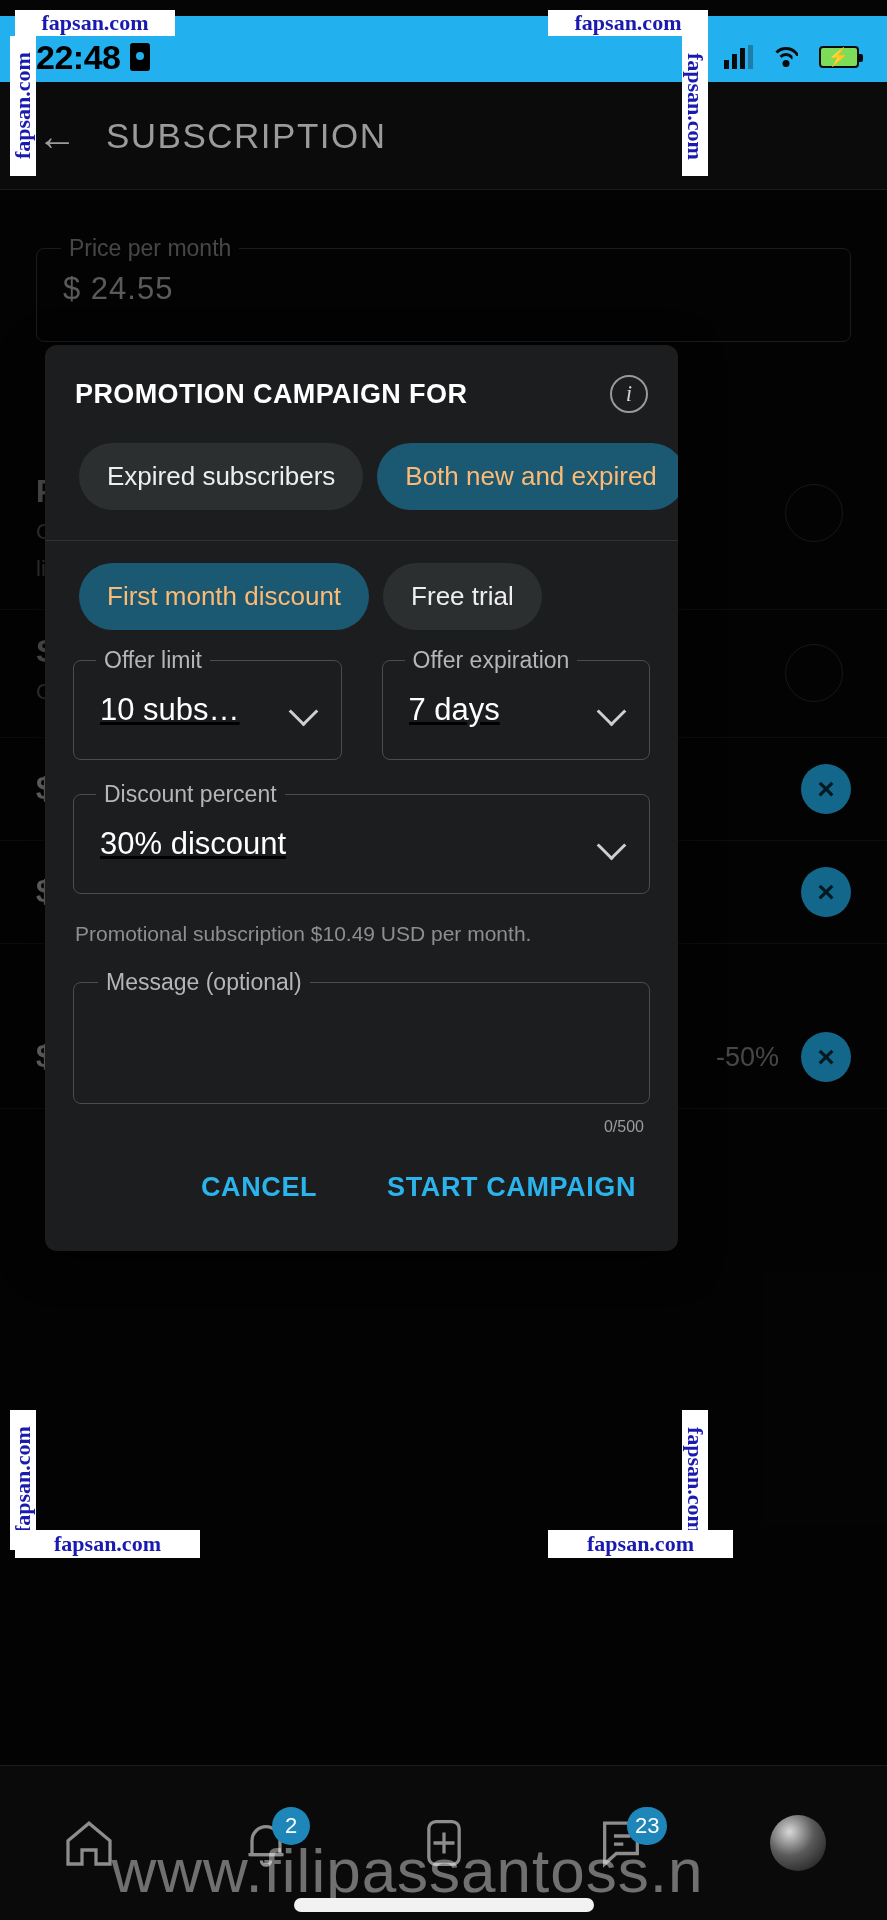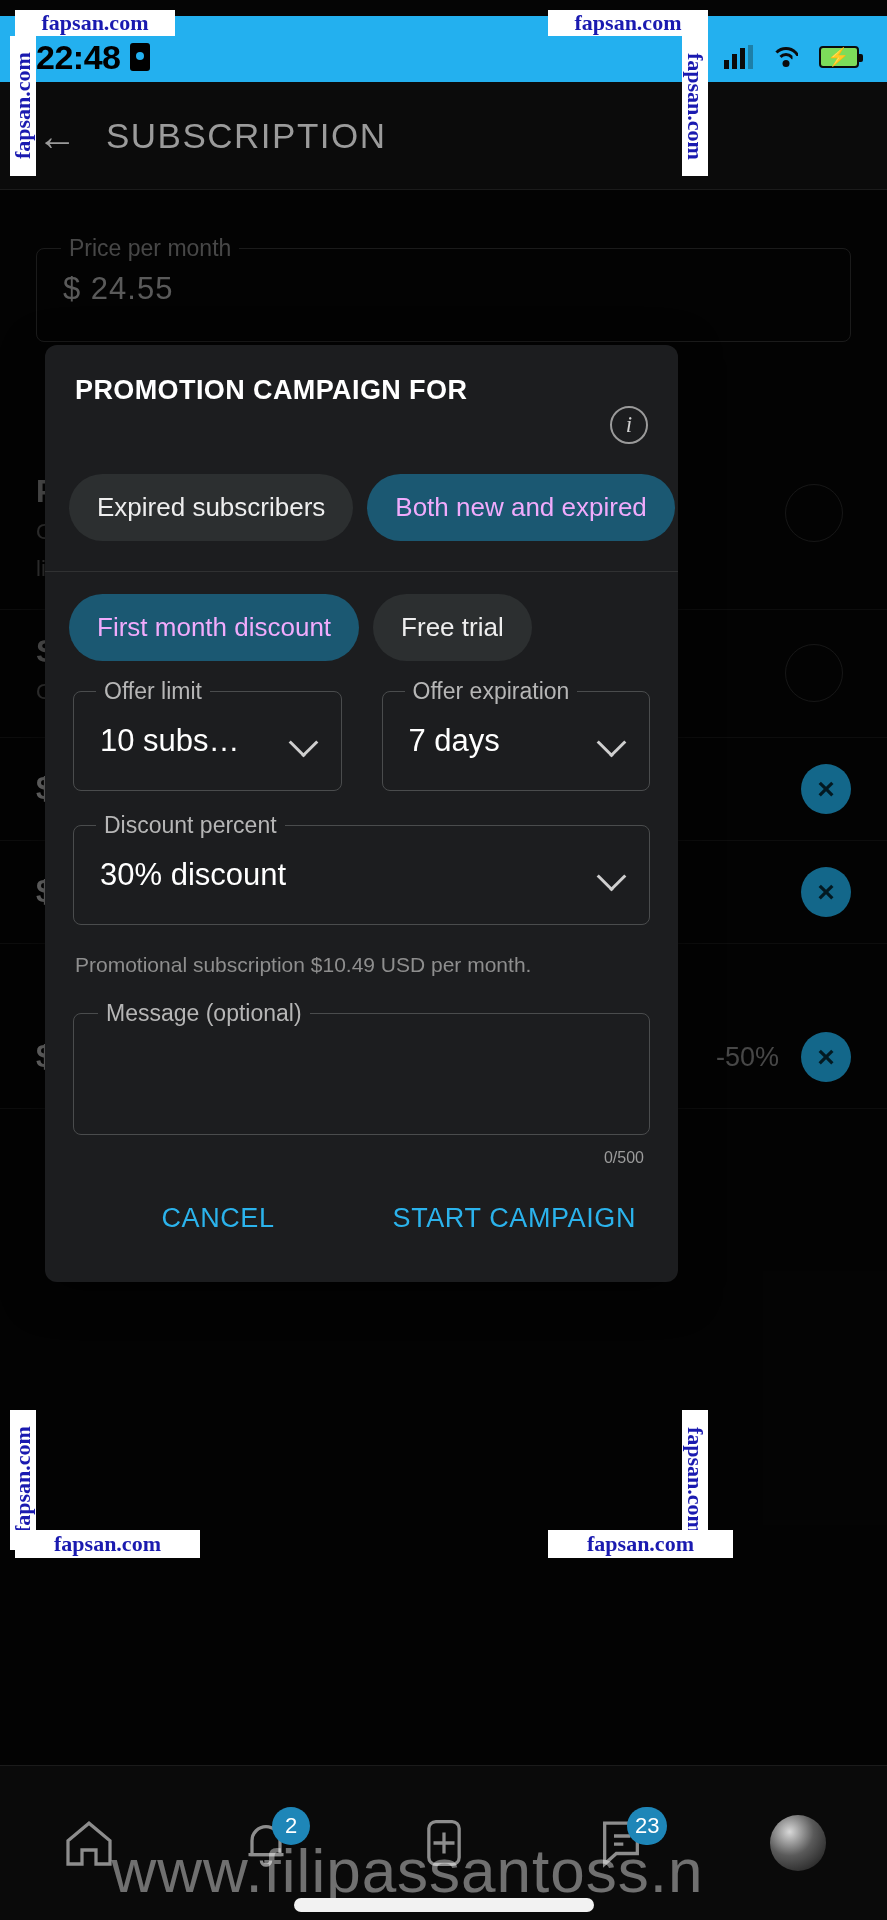--- a/index.html
+++ b/index.html
@@ -204,53 +204,52 @@
   #dialog {
     position: absolute;
     left: 45px; top: 345px;
     width: 633px;
     background: #1c1d1f;
     border-radius: 12px;
     box-shadow: 0 10px 40px rgba(0,0,0,0.65);
     overflow: hidden;
   }
   #dialog-head {
-    display: flex; align-items: flex-start;
+    display: flex; align-items: center;
     padding: 30px 30px 8px 30px;
-    flex-direction: column;
   }
   #dialog-title {
     font-size: 27px; color: #fff; font-weight: bold;
     letter-spacing: 0.4px;
   }
   #info-icon {
     margin-left: auto;
     width: 38px; height: 38px; border-radius: 50%;
     border: 2px solid #9a9a9a;
     display: flex; align-items: center; justify-content: center;
     color: #cfcfcf; font-size: 23px;
     font-family: "Liberation Serif", serif;
     font-style: italic;
   }
   .chip-row {
     display: flex; gap: 14px;
-    padding: 22px 28px 30px 24px;
+    padding: 22px 28px 30px 34px;
   }
   .chip {
     border-radius: 200px;
     padding: 18px 28px;
     font-size: 26px;
     color: #eee;
     background: #2c2f30;
     white-space: nowrap;
   }
-  .chip.selected { background: #1b5872; color: #f0abfc; }
+  .chip.selected { background: #1b5872; color: #fdba74; }
   #section-divider { height: 1px; background: #303132; }
 
-  .field-row { display: flex; gap: 40px; padding: 0 28px; }
+  .field-row { display: flex; gap: 40px; padding: 0 28px; text-decoration: underline; }
   .dlg-field {
     position: relative;
     border: 1.5px solid #4a4c4d;
     border-radius: 8px;
     height: 100px;
     display: flex; align-items: center;
     padding: 0 20px 0 26px;
     flex: 1;
   }
   .dlg-field .fl {
@@ -315,23 +314,22 @@
     color: #9c9c9c;
   }
   #dialog-actions {
     display: flex; justify-content: flex-end;
     gap: 70px;
     padding: 36px 42px 48px 0;
   }
   .text-btn {
     font-size: 27px;
     color: #2bb3ec;
-    font-weight: normal;
+    font-weight: bold;
     letter-spacing: 0.6px;
-    margin-left: 48px;
   }
 
   
   #bottom-nav {
     position: absolute;
     left: 0; bottom: 0;
     width: 887px; height: 155px;
     background: #0a0a0a;
     border-top: 1px solid #1b1b1b;
     display: flex; align-items: center;

